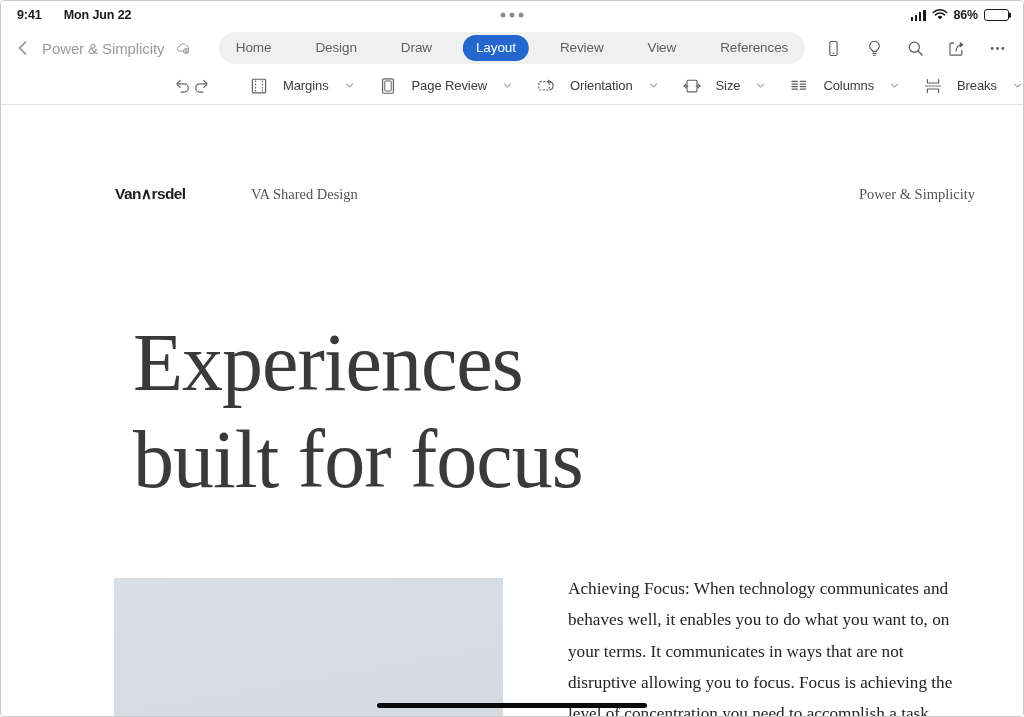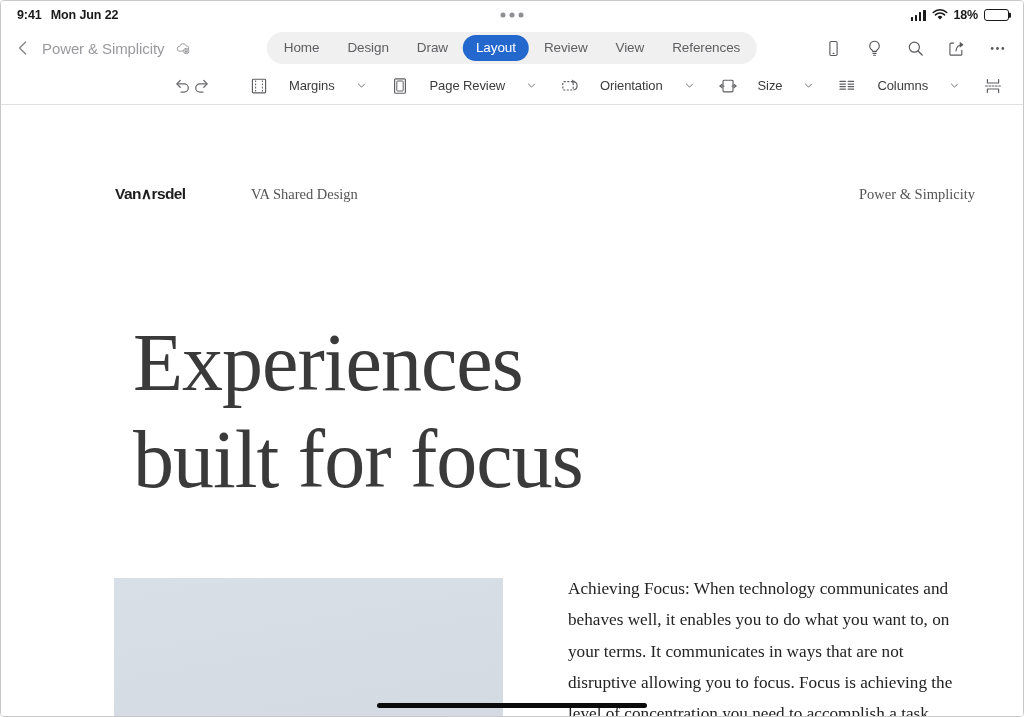--- a/index.html
+++ b/index.html
@@ -28,21 +28,21 @@
     height: 28px;
     display: flex;
     align-items: center;
     padding: 0 14px 0 16px;
     background: #ffffff;
     font-size: 12.5px;
     font-weight: bold;
     color: #1a1a1a;
     position: relative;
   }
-  .status-left { display: flex; align-items: baseline; gap: 9px; }
+  .status-left { display: flex; align-items: baseline; gap: 22px; }
   .status-time { letter-spacing: -0.1px; }
   .status-date { letter-spacing: -0.1px; }
 
   .status-center {
     position: absolute;
     left: 50%;
     top: 50%;
     transform: translate(-50%, -50%);
     display: flex;
     gap: 4px;
@@ -104,21 +104,21 @@
   }
   .cloud-icon { width: 17px; height: 17px; display: block; margin-left: 2px; }
 
   
   .tab-strip {
     position: absolute;
     left: 50%;
     transform: translateX(-50%);
     display: flex;
     align-items: center;
-    gap: 2px;
+    gap: 18px;
     background: #f0f0f0;
     border-radius: 16px;
     padding: 3px 4px;
   }
   .tab {
     font-size: 13.5px;
     color: #5f5f63;
     padding: 4px 13px;
     border-radius: 13px;
     white-space: nowrap;
@@ -157,21 +157,21 @@
   }
   .rb-icon-btn svg { width: 19px; height: 19px; }
   .rb-divider {
     width: 1px; height: 20px;
     background: #dedede;
     margin: 0 14px 0 16px;
   }
   .rb-item {
     display: flex;
     align-items: center;
-    gap: 21px;
+    gap: 15px;
     padding: 4px 9px;
     border-radius: 4px;
     white-space: nowrap;
     margin-right: 7px;
   }
   .rb-item .rb-glyph { width: 18px; height: 18px; display: block; flex: 0 0 auto; }
   .rb-item .rb-label {
     font-size: 13px;
     color: #3c3c3c;
     letter-spacing: -0.1px;
@@ -298,21 +298,21 @@
         <i></i>
           <i></i>
           <i></i>
           <i></i>
       </span>
       <svg width="16" height="12" viewBox="0 0 16 12">
         <path d="M8 10.6 L5.6 7.9 a3.6 3.6 0 0 1 4.8 0 Z" fill="#1a1a1a"></path>
         <path d="M3.4 5.9 a6.6 6.6 0 0 1 9.2 0" stroke="#1a1a1a" stroke-width="1.5" fill="none" stroke-linecap="round"></path>
         <path d="M1.2 3.5 a9.9 9.9 0 0 1 13.6 0" stroke="#1a1a1a" stroke-width="1.5" fill="none" stroke-linecap="round"></path>
       </svg>
-      <span class="battery-pct">18%</span>
+      <span class="battery-pct">86%</span>
       <span class="battery">
         <span class="fill"></span>
       </span>
     </div>
   </div>
 
   <div class="nav-bar">
 
     <div class="nav-left">
       <svg class="back-chevron" viewBox="0 0 20 20">

